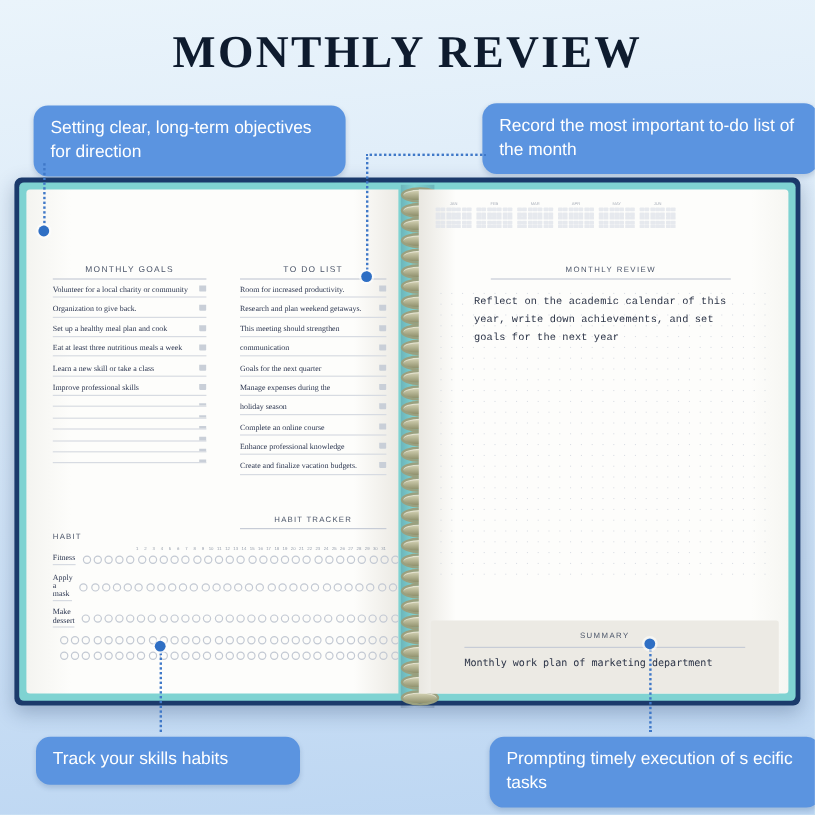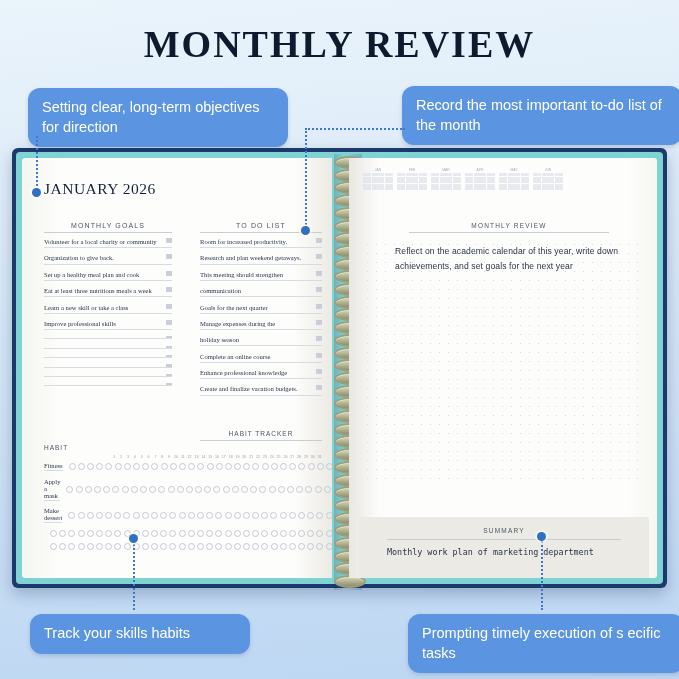--- a/index.html
+++ b/index.html
@@ -131,21 +131,21 @@
     text-align:center;font-size:6.5px;letter-spacing:1.2px;color:#4a5468;
     border-bottom:1px solid #c7ccd6;padding-bottom:3px;
   }
   .dotgrid{
     position:absolute;left:14px;right:12px;top:82px;height:240px;
     background-image:radial-gradient(#d3d8e0 .7px, transparent .7px);
     background-size:9px 9px;
   }
   .hand{
     position:absolute;
-    font-family:Liberation Sans, sans-serif;
+    font-family:Liberation Mono, monospace;
     font-size:8.6px;line-height:15.2px;color:#2b3346;
     letter-spacing:.1px;
   }
   .hand1{left:46px;top:86px;width:230px;}
   .hand2{left:32px;top:160px;width:250px;}
   .summary-box{
     position:absolute;left:10px;right:8px;top:330px;height:90px;
     background:#eceae4;border-radius:2px;margin-top:29px;
   }
   .summary-title{
@@ -165,21 +165,20 @@
 </style>
 </head>
 <body>
 
 <div class="title">MONTHLY  REVIEW</div>
 
 <div class="book">
   <div class="book-inner">
 
     <div class="page page-left">
-      <div class="month">JANUARY 2026</div>
 
       <div class="colL">
         <div class="col-head">MONTHLY GOALS</div>
         <div class="line-item"><span>Volunteer for a local charity or community</span><i class="box"></i></div>
         <div class="line-item"><span>Organization to give back.</span><i class="box"></i></div>
         <div class="line-item"><span>Set up a healthy meal plan and cook</span><i class="box"></i></div>
         <div class="line-item"><span>Eat at least three nutritious meals a week</span><i class="box"></i></div>
         <div class="line-item"><span>Learn a new skill or take a class</span><i class="box"></i></div>
         <div class="line-item"><span>Improve professional skills</span><i class="box"></i></div>
         <div class="line-item"><span></span><i class="box"></i></div>

